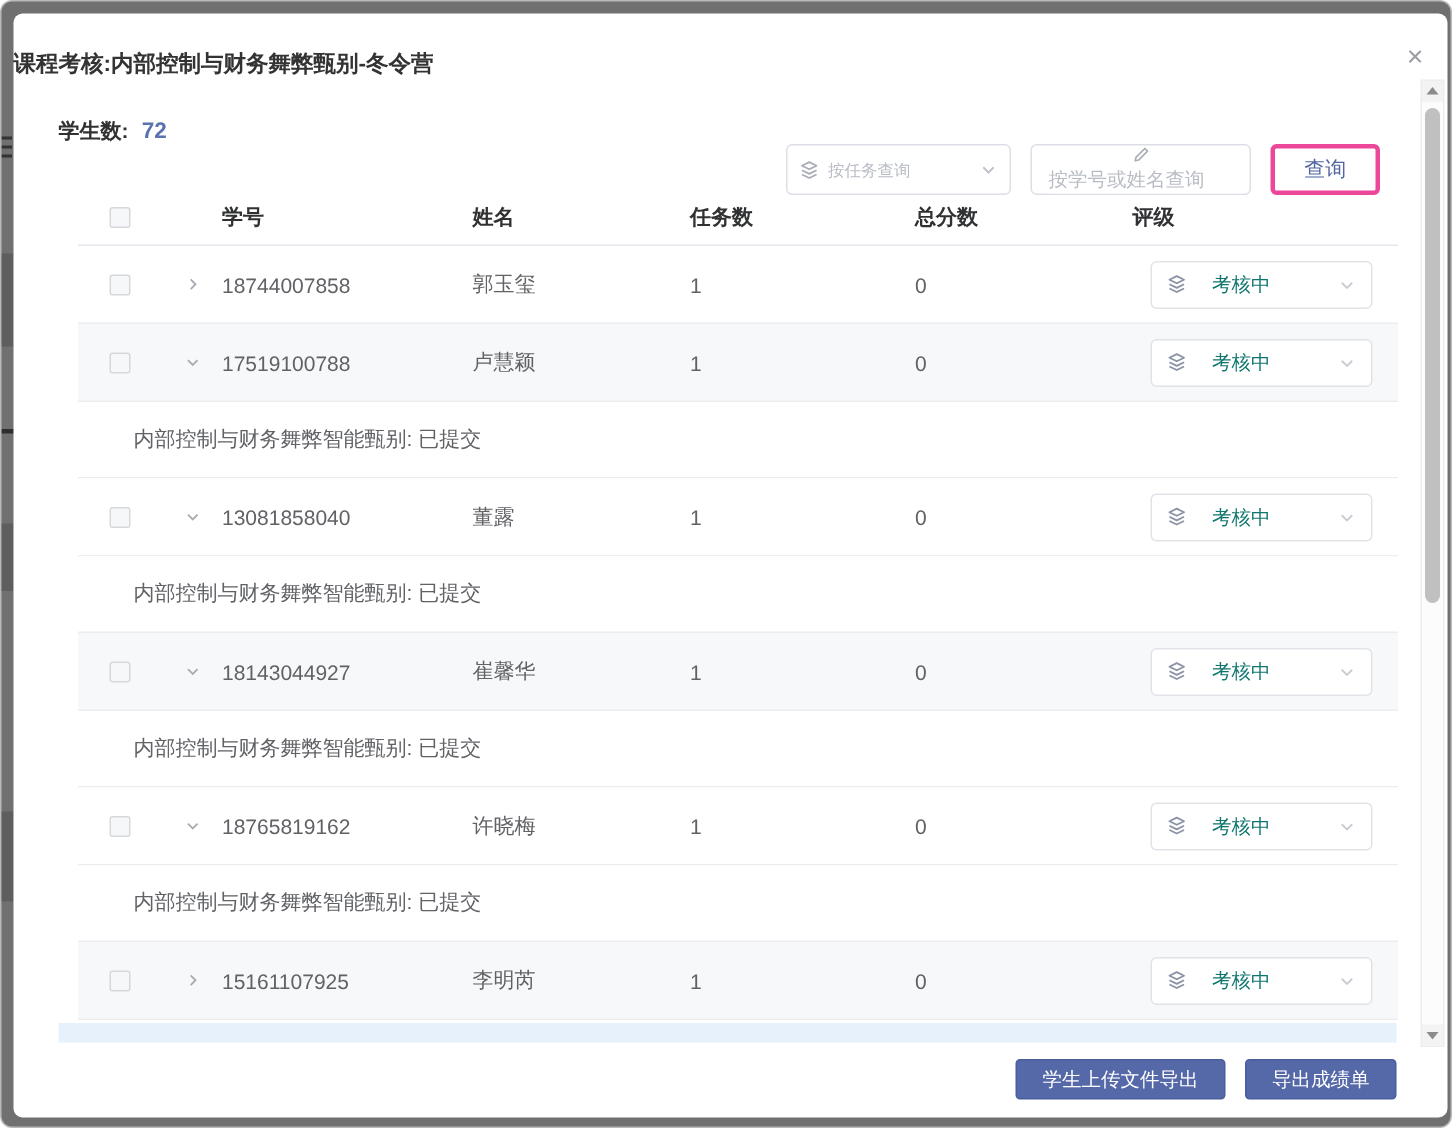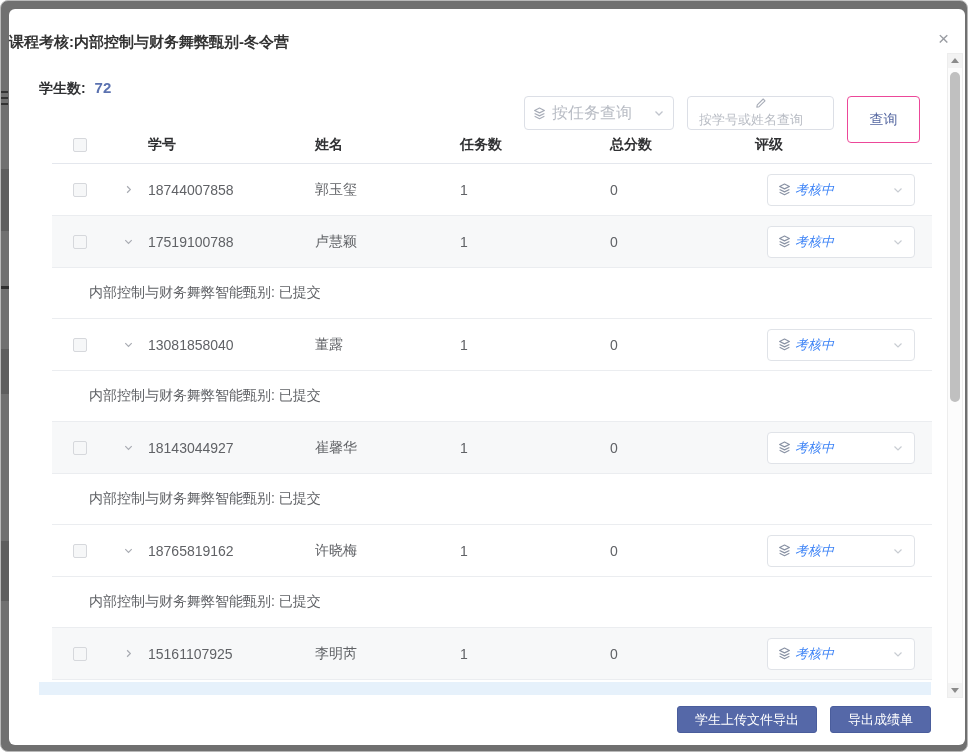--- a/index.html
+++ b/index.html
@@ -37,28 +37,28 @@
   .stats .val { font-weight:700; color:#5b72b0; font-size:15px; margin-left:5px;margin-top:12px; }
 
   
   .search-row { position:absolute; top:87px; left:515px; height:34px; display:flex; gap:13px; }
   .sel-box, .input-box {
     height:34px; border:1px solid #dcdfe6; border-radius:4px; background:#fff;
     display:flex; align-items:center; padding:0 8px; color:#b8bcc4;
   }
   .sel-box { width:150px; }
   .input-box { width:147px;flex-direction:column; }
-  .sel-box .ph { flex:1; font-size:16px; margin-left:6px; color:#b8bcc4; }
+  .sel-box .ph { flex:1; font-size:11px; margin-left:6px; color:#b8bcc4; }
   .input-box input {
     border:none; outline:none; flex:1; width:100%; margin-left:6px;
     font-size:13px; color:#606266; font-family:inherit;
   }
   .input-box input::placeholder { color:#b8bcc4; }
   .query-btn {
-    width:73px; height:47px; background:#fff; border:1px solid #ec4899; border-radius:4px;
+    width:73px; height:34px; background:#fff; border:3px solid #ec4899; border-radius:4px;
     color:#5466a0; font-size:14px; cursor:pointer; font-family:inherit;
   }
 
   
   .table { position:absolute; left:43px; top:118px; width:880px; font-size:14px; }
   .grid-row {
     display:grid; align-items:center;
     grid-template-columns:56px 40px 167px 145px 150px 145px 1fr;
   }
   .thead { height:37px; border-bottom:1px solid #e4e7ed; color:#303133; font-weight:600; }
@@ -74,21 +74,21 @@
   }
   .arrow { justify-self:center; cursor:pointer; display:flex; color:#a8abb2; }
   .arrow svg { transition:none; }
   .arrow.down svg { transform:rotate(90deg); }
 
   .rating-select {
     margin-left:12px; width:148px; height:32px; background:#fff;
     border:1px solid #e0e3e8; border-radius:4px; display:flex; align-items:center;
     padding:0 10px; cursor:pointer;
   }
-  .rating-select .txt { flex:1; margin-left:4px; font-size:13px; color:#3b82f6;font-style:italic; }
+  .rating-select .txt { flex:1; margin-left:17px; font-size:13px; color:#0f766e; }
 
   
   .blue-strip { position:absolute; left:30px; top:673px; width:892px; height:13px; background:#e6f1fb; }
 
   
   .footer { position:absolute; top:697px; right:34px; display:flex; gap:13px; }
   .export-btn {
     height:27px; padding:0 17px; background:#5568a8; border:1px solid #4a5d9c; border-radius:3px;
     color:#fff; font-size:13px; cursor:pointer; font-family:inherit;
   }

